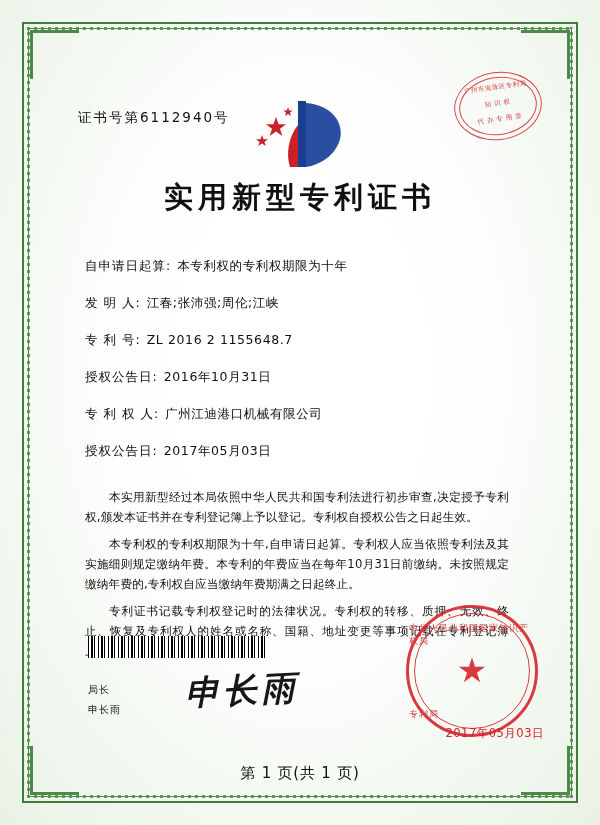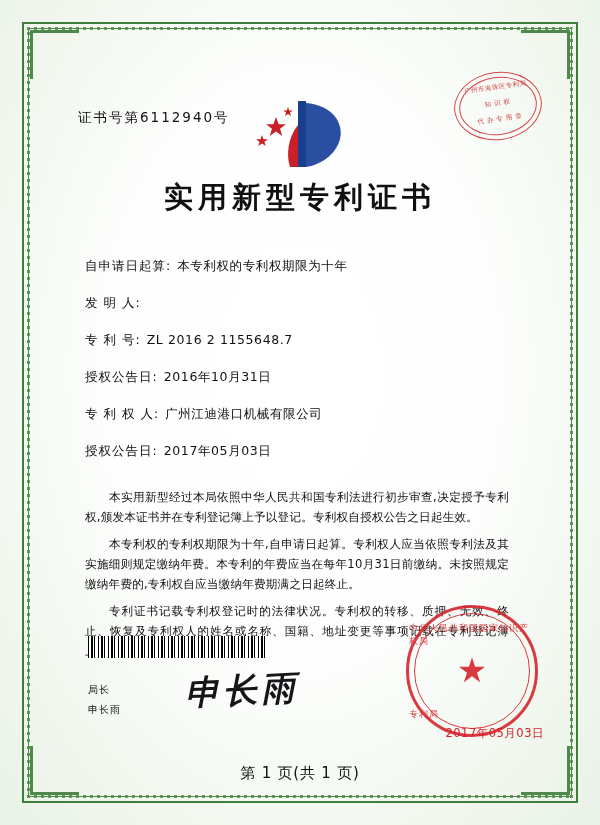--- a/index.html
+++ b/index.html
@@ -303,20 +303,21 @@
 
   <div class="title">实用新型专利证书</div>
 
   <div class="fields">
     <div class="field-row">
       <span class="field-label">自申请日起算:</span>
       <span class="field-value">本专利权的专利权期限为十年</span>
     </div>
     <div class="field-row">
       <span class="field-label">发  明  人:</span>
+      <span class="field-value">江春;张沛强;周伦;江峡</span>
     </div>
     <div class="field-row">
       <span class="field-label">专  利  号:</span>
       <span class="field-value">ZL 2016 2 1155648.7</span>
     </div>
     <div class="field-row">
       <span class="field-label">授权公告日:</span>
       <span class="field-value">2016年10月31日</span>
     </div>
     <div class="field-row">

